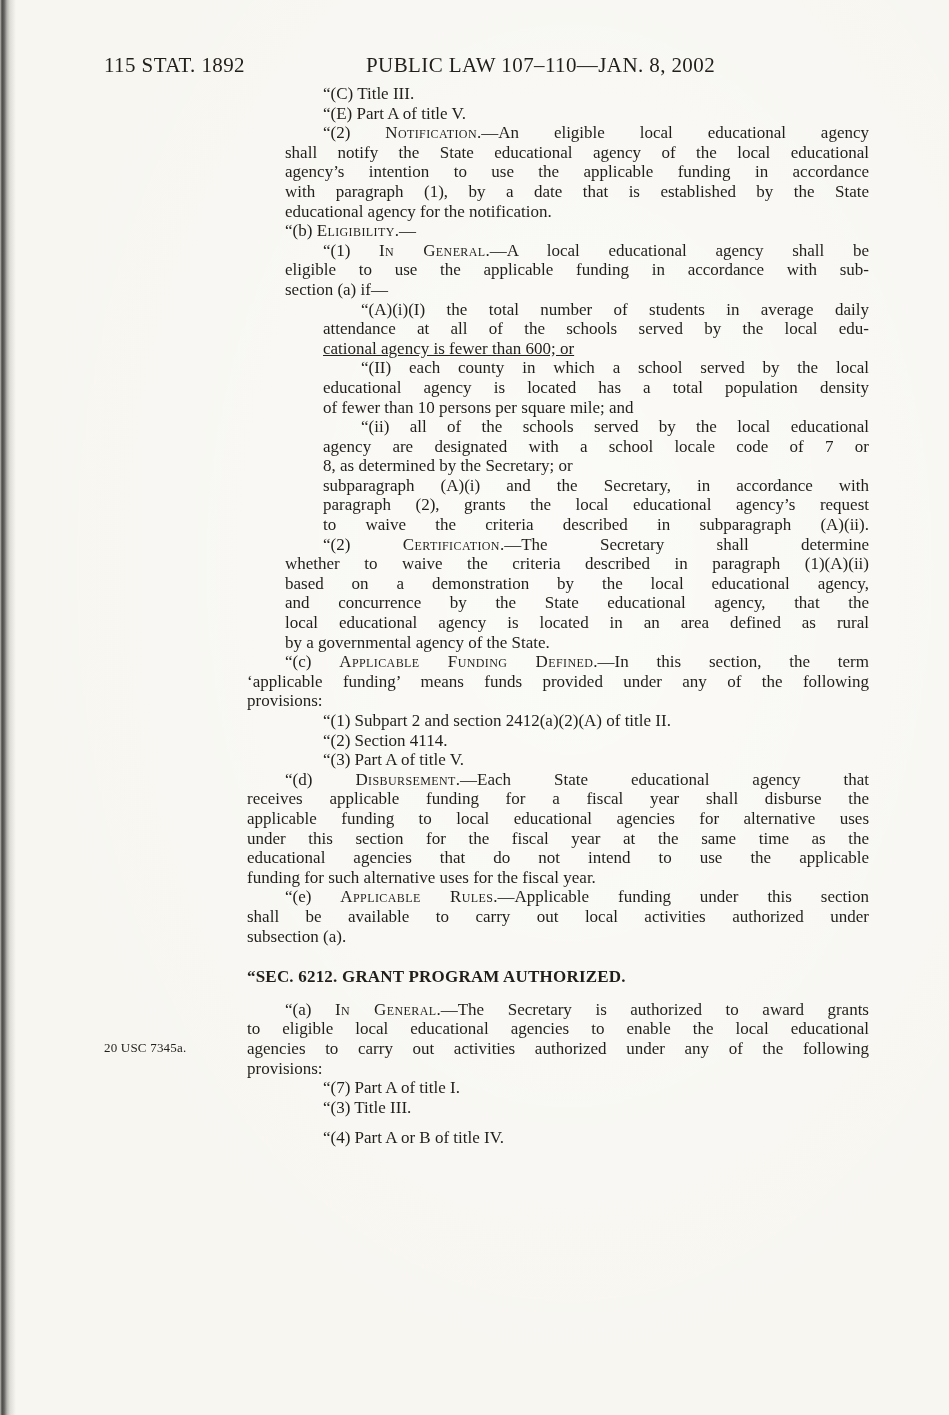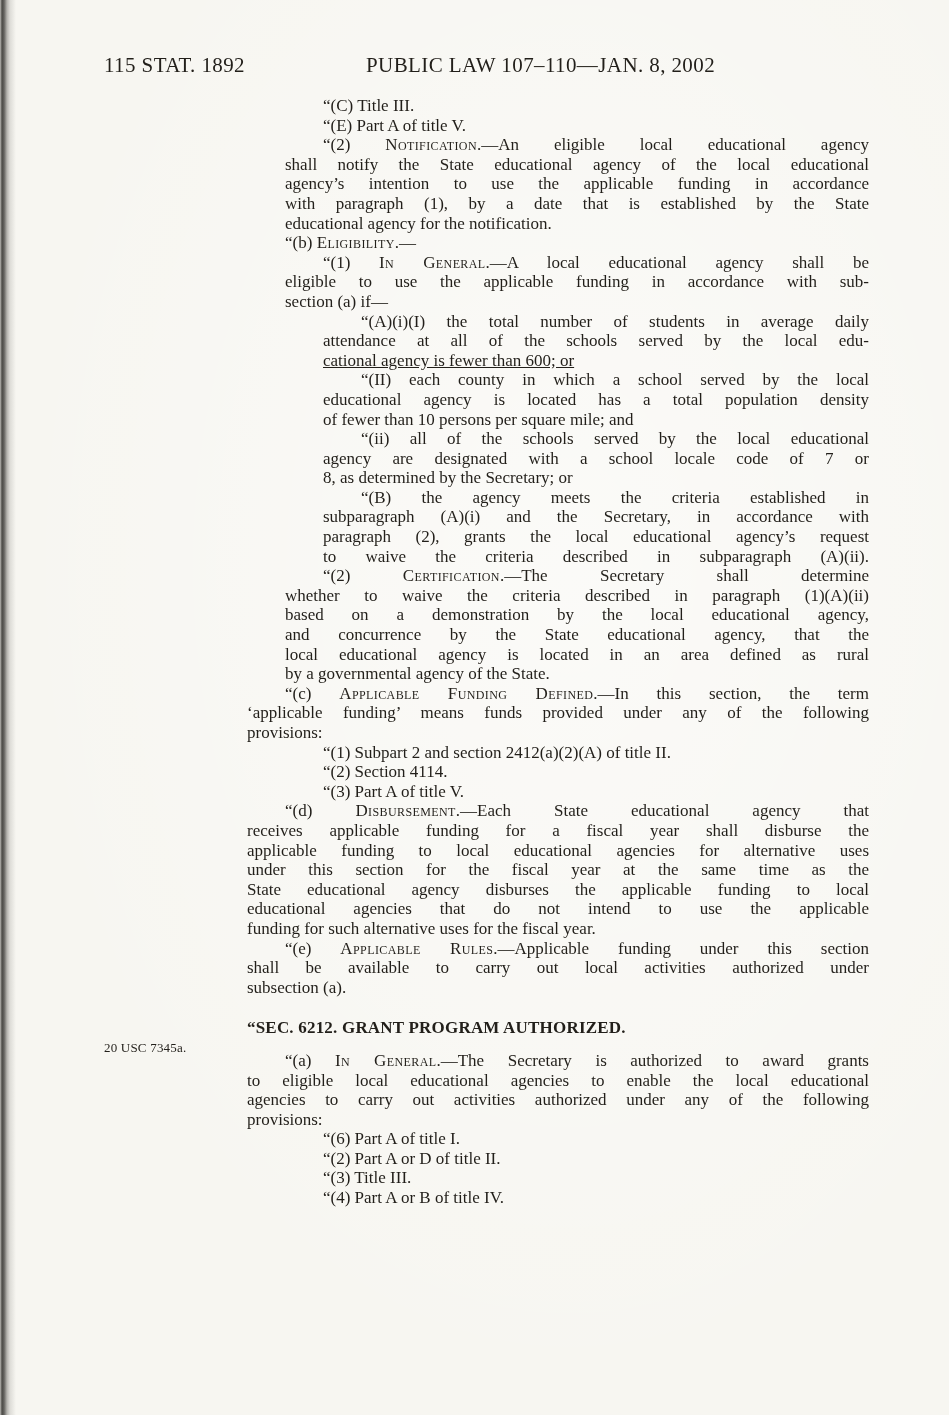--- a/index.html
+++ b/index.html
@@ -23,21 +23,21 @@
       #bdbcb7 0px, #4c4b47 2px, #63625e 4px, #b5b4af 7px,
       #dddcd7 10px, rgba(247,246,241,0) 16px);
   }
   .running-header { position:absolute; top:53px; left:0; width:100%;
     font-size:21px; letter-spacing:0.4px; white-space:nowrap; }
   .stat-label { position:absolute; left:104px; top:0; }
   .law-label  { position:absolute; left:366px; top:0; }
   .margin-note { position:absolute; left:104px; top:1038px; font-size:13px;
     letter-spacing:0.2px; white-space:nowrap; }
   .textcol {
-    position:absolute; left:247px; top:96px; width:622px;
+    position:absolute; left:247px; top:84px; width:622px;
     font-size:17px; line-height:19.6px;
     text-rendering:optimizeLegibility;
   }
   .line { min-height:19.6px; }
   .sc { font-variant:small-caps; letter-spacing:0.4px; }
   .heading { font-weight:bold; margin:21px 0 13px 0; letter-spacing:0.2px; }
 </style>
 </head>
 <body>
 
@@ -82,21 +82,20 @@
         <div class="line" style="padding-left: 114px; text-align: justify; text-align-last: justify;">“(II) each county in which a school served by the local</div>
         <div class="line" style="padding-left: 76px; text-align: justify; text-align-last: justify;">educational agency is located has a total population density</div>
         <div class="line" style="padding-left: 76px; text-align: left; text-align-last: left;">of fewer than 10 persons per square mile; and</div>
       </div>
       <div class="block">
         <div class="line" style="padding-left: 114px; text-align: justify; text-align-last: justify;">“(ii) all of the schools served by the local educational</div>
         <div class="line" style="padding-left: 76px; text-align: justify; text-align-last: justify;">agency are designated with a school locale code of 7 or</div>
         <div class="line" style="padding-left: 76px; text-align: left; text-align-last: left;">8, as determined by the Secretary; or</div>
       </div>
       <div class="block">
-        <div class="line" style="padding-left: 114px; text-align: justify; text-align-last: justify;">“(B) the agency meets the criteria established in</div>
         <div class="line" style="padding-left: 76px; text-align: justify; text-align-last: justify;">subparagraph (A)(i) and the Secretary, in accordance with</div>
         <div class="line" style="padding-left: 76px; text-align: justify; text-align-last: justify;">paragraph (2), grants the local educational agency’s request</div>
         <div class="line" style="padding-left: 76px; text-align: justify; text-align-last: justify;">to waive the criteria described in subparagraph (A)(ii).</div>
       </div>
       <div class="block">
         <div class="line" style="padding-left: 76px; text-align: justify; text-align-last: justify;">“(2) <span class="sc">Certification</span>.—The Secretary shall determine</div>
         <div class="line" style="padding-left: 38px; text-align: justify; text-align-last: justify;">whether to waive the criteria described in paragraph (1)(A)(ii)</div>
         <div class="line" style="padding-left: 38px; text-align: justify; text-align-last: justify;">based on a demonstration by the local educational agency,</div>
         <div class="line" style="padding-left: 38px; text-align: justify; text-align-last: justify;">and concurrence by the State educational agency, that the</div>
         <div class="line" style="padding-left: 38px; text-align: justify; text-align-last: justify;">local educational agency is located in an area defined as rural</div>
@@ -114,44 +113,40 @@
         <div class="line" style="padding-left: 76px; text-align: left; text-align-last: left;">“(2) Section 4114.</div>
       </div>
       <div class="block">
         <div class="line" style="padding-left: 76px; text-align: left; text-align-last: left;">“(3) Part A of title V.</div>
       </div>
       <div class="block">
         <div class="line" style="padding-left: 38px; text-align: justify; text-align-last: justify;">“(d) <span class="sc">Disbursement</span>.—Each State educational agency that</div>
         <div class="line" style="padding-left: 0px; text-align: justify; text-align-last: justify;">receives applicable funding for a fiscal year shall disburse the</div>
         <div class="line" style="padding-left: 0px; text-align: justify; text-align-last: justify;">applicable funding to local educational agencies for alternative uses</div>
         <div class="line" style="padding-left: 0px; text-align: justify; text-align-last: justify;">under this section for the fiscal year at the same time as the</div>
-        <div class="line" style="padding-left: 0px; text-align: justify; text-align-last: justify;">State educational agency disburses the applicable funding to local</div>
         <div class="line" style="padding-left: 0px; text-align: justify; text-align-last: justify;">educational agencies that do not intend to use the applicable</div>
         <div class="line" style="padding-left: 0px; text-align: left; text-align-last: left;">funding for such alternative uses for the fiscal year.</div>
       </div>
       <div class="block">
         <div class="line" style="padding-left: 38px; text-align: justify; text-align-last: justify;">“(e) <span class="sc">Applicable Rules</span>.—Applicable funding under this section</div>
         <div class="line" style="padding-left: 0px; text-align: justify; text-align-last: justify;">shall be available to carry out local activities authorized under</div>
         <div class="line" style="padding-left: 0px; text-align: left; text-align-last: left;">subsection (a).</div>
       </div>
       <div class="block heading">
         <div class="line" style="padding-left: 0px; text-align: left; text-align-last: left;">“SEC. 6212. GRANT PROGRAM AUTHORIZED.</div>
       </div>
       <div class="block">
         <div class="line" style="padding-left: 38px; text-align: justify; text-align-last: justify;">“(a) <span class="sc">In General</span>.—The Secretary is authorized to award grants</div>
         <div class="line" style="padding-left: 0px; text-align: justify; text-align-last: justify;">to eligible local educational agencies to enable the local educational</div>
         <div class="line" style="padding-left: 0px; text-align: justify; text-align-last: justify;">agencies to carry out activities authorized under any of the following</div>
         <div class="line" style="padding-left: 0px; text-align: left; text-align-last: left;">provisions:</div>
       </div>
       <div class="block">
-        <div class="line" style="padding-left: 76px; text-align: left; text-align-last: left;">“(6) Part A of title I.</div>
-      </div>
-      <div class="block">
-        <div class="line" style="padding-left: 76px; text-align: left; text-align-last: left;">“(2) Part A or D of title II.</div>
+        <div class="line" style="padding-left: 76px; text-align: left; text-align-last: left;">“(7) Part A of title I.</div>
       </div>
       <div class="block">
         <div class="line" style="padding-left: 76px; text-align: left; text-align-last: left;">“(3) Title III.</div>
       </div>
       <div class="block">
-        <div class="line" style="padding-left: 76px; text-align: right; text-align-last: left;">“(4) Part A or B of title IV.</div>
+        <div class="line" style="padding-left: 76px; text-align: right; text-align-last: left; margin-top: 11px;">“(4) Part A or B of title IV.</div>
       </div>
     </div>
 </div>
 
 </body></html>

